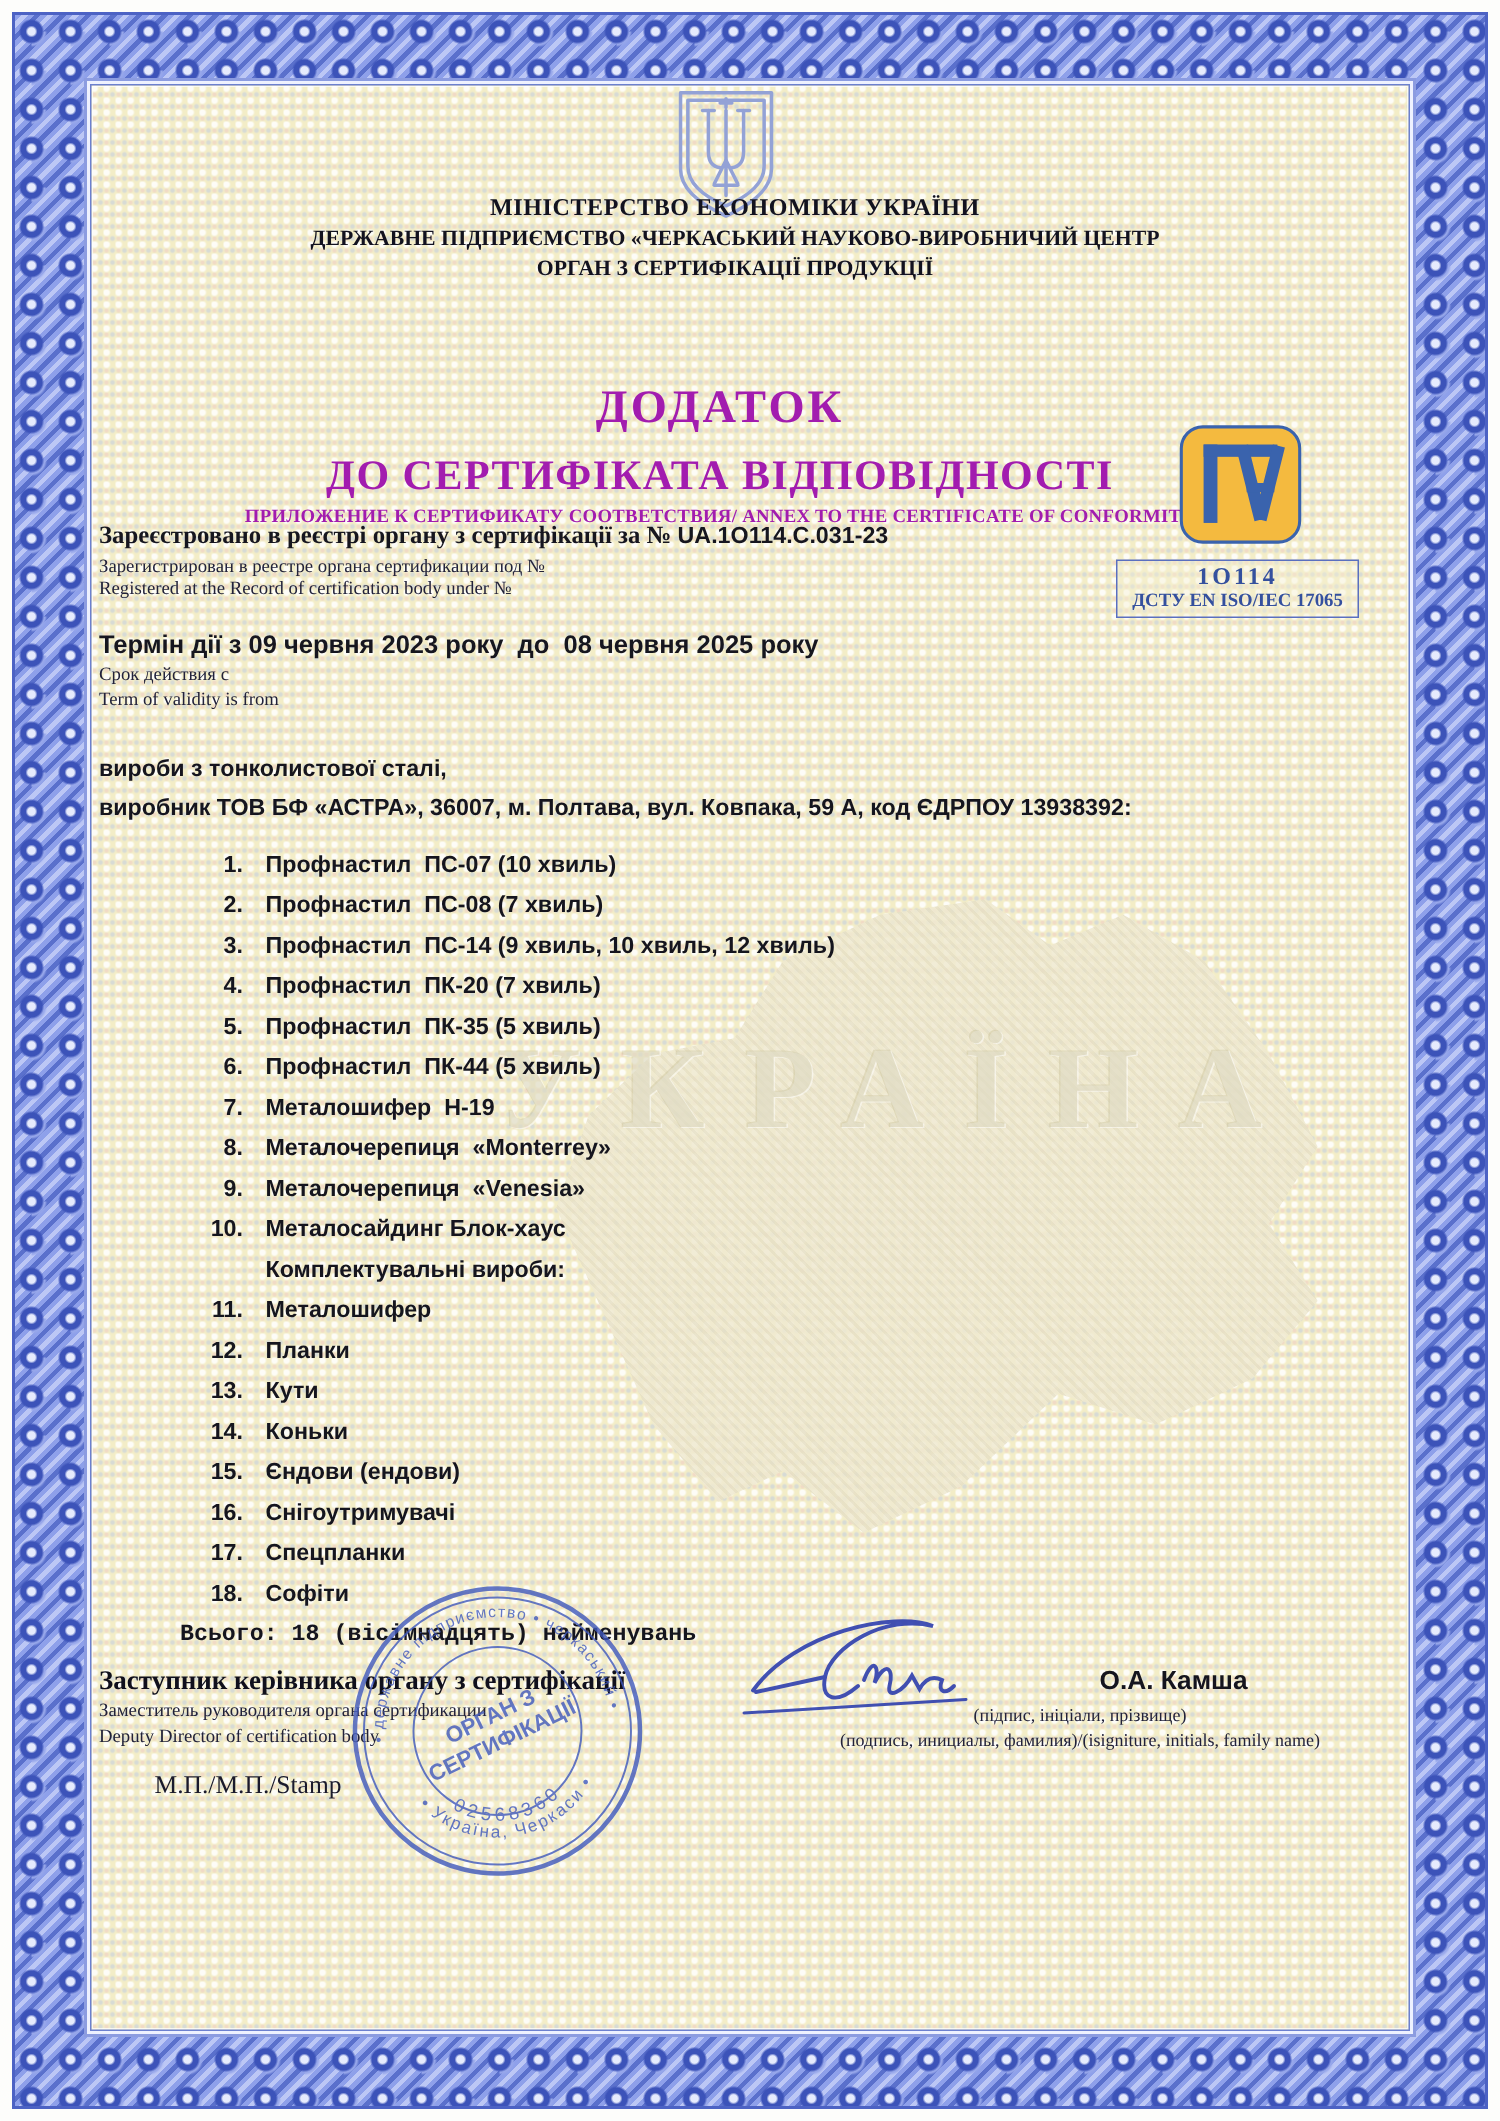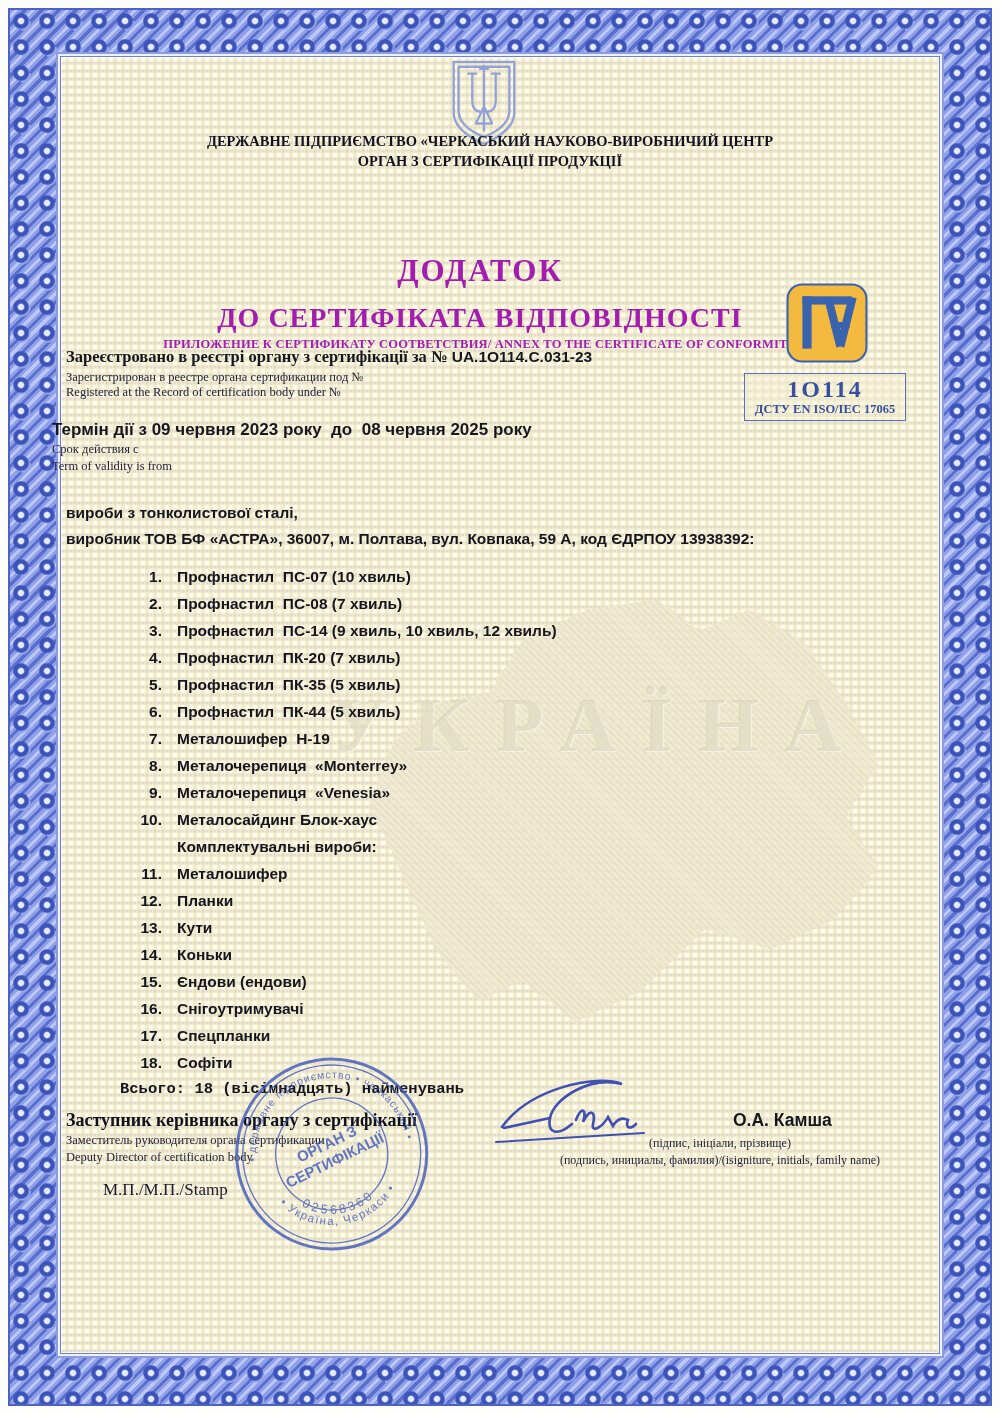--- a/index.html
+++ b/index.html
@@ -46,28 +46,28 @@
   
   .title{position:absolute;left:0;right:40px;top:253px;text-align:center;color:#a21caf;}
   .title .t1{font-size:31px;font-weight:bold;letter-spacing:2px;}
   .title .t2{font-size:28px;font-weight:bold;letter-spacing:1px;margin-top:13px;}
   .title .t3{font-size:12.5px;font-weight:bold;margin-top:3px;letter-spacing:.2px;}
   
   .reg{position:absolute;left:66px;top:347px;}
   .reg .main{font-size:16.5px;font-weight:bold;}
   .reg .num{font-family:"Liberation Sans",sans-serif;font-size:15.5px;}
   .fine{font-size:12.5px;line-height:14.5px;color:#22223a;}
-  .validity{position:absolute;left:52px;top:420px;}
+  .validity{position:absolute;left:66px;top:420px;}
   .validity .main{font-family:"Liberation Sans",sans-serif;font-weight:bold;font-size:17px;white-space:pre-wrap;}
   .validity .fine{margin-top:2px;}
   
   .mark-badge{position:absolute;left:786px;top:283px;}
   .mark-box{position:absolute;left:744px;top:373px;width:160px;border:1.5px solid #5a6fc0;
     text-align:center;color:#34509e;padding:2px 0 3px 0;background:rgba(245,240,210,.4);}
-  .mark-box .code{font-size:24px;font-weight:bold;letter-spacing:2px;}
+  .mark-box .code{font-size:16px;font-weight:bold;letter-spacing:2px;}
   .mark-box .std{font-size:12.5px;font-weight:bold;margin-top:-1px;}
   
   .product{position:absolute;left:66px;top:504px;font-family:"Liberation Sans",sans-serif;
     font-weight:bold;font-size:15.5px;color:#15151e;}
   .product .p2{margin-top:8px;}
   
   .items{position:absolute;left:128px;top:568px;}
   .item-row{display:flex;height:27px;font-family:"Liberation Sans",sans-serif;
     font-weight:bold;font-size:15.5px;color:#15151e;}
   .item-num{width:34px;text-align:right;}
@@ -108,20 +108,21 @@
           <path d="M33,22 V50 Q33,60 41,61"></path>
           <path d="M57,22 V50 Q57,60 49,61"></path>
           <path d="M29,22 h8 M61,22 h-8"></path>
           <path d="M45,56 l-8,16 M45,56 l8,16 M45,60 V80"></path>
           <path d="M37,73 h16"></path>
         </g>
       </svg>
     </div>
 
     <div class="ministry">
+      <div class="l1">МІНІСТЕРСТВО ЕКОНОМІКИ УКРАЇНИ</div>
       <div class="l2">ДЕРЖАВНЕ ПІДПРИЄМСТВО «ЧЕРКАСЬКИЙ НАУКОВО-ВИРОБНИЧИЙ ЦЕНТР</div>
       <div class="l4">ОРГАН З СЕРТИФІКАЦІЇ ПРОДУКЦІЇ</div>
     </div>
 
     <div class="title">
       <div class="t1">ДОДАТОК</div>
       <div class="t2">ДО СЕРТИФІКАТА ВІДПОВІДНОСТІ</div>
       <div class="t3">ПРИЛОЖЕНИЕ К СЕРТИФИКАТУ СООТВЕТСТВИЯ/ ANNEX TO THE CERTIFICATE OF CONFORMITY</div>
     </div>
 

